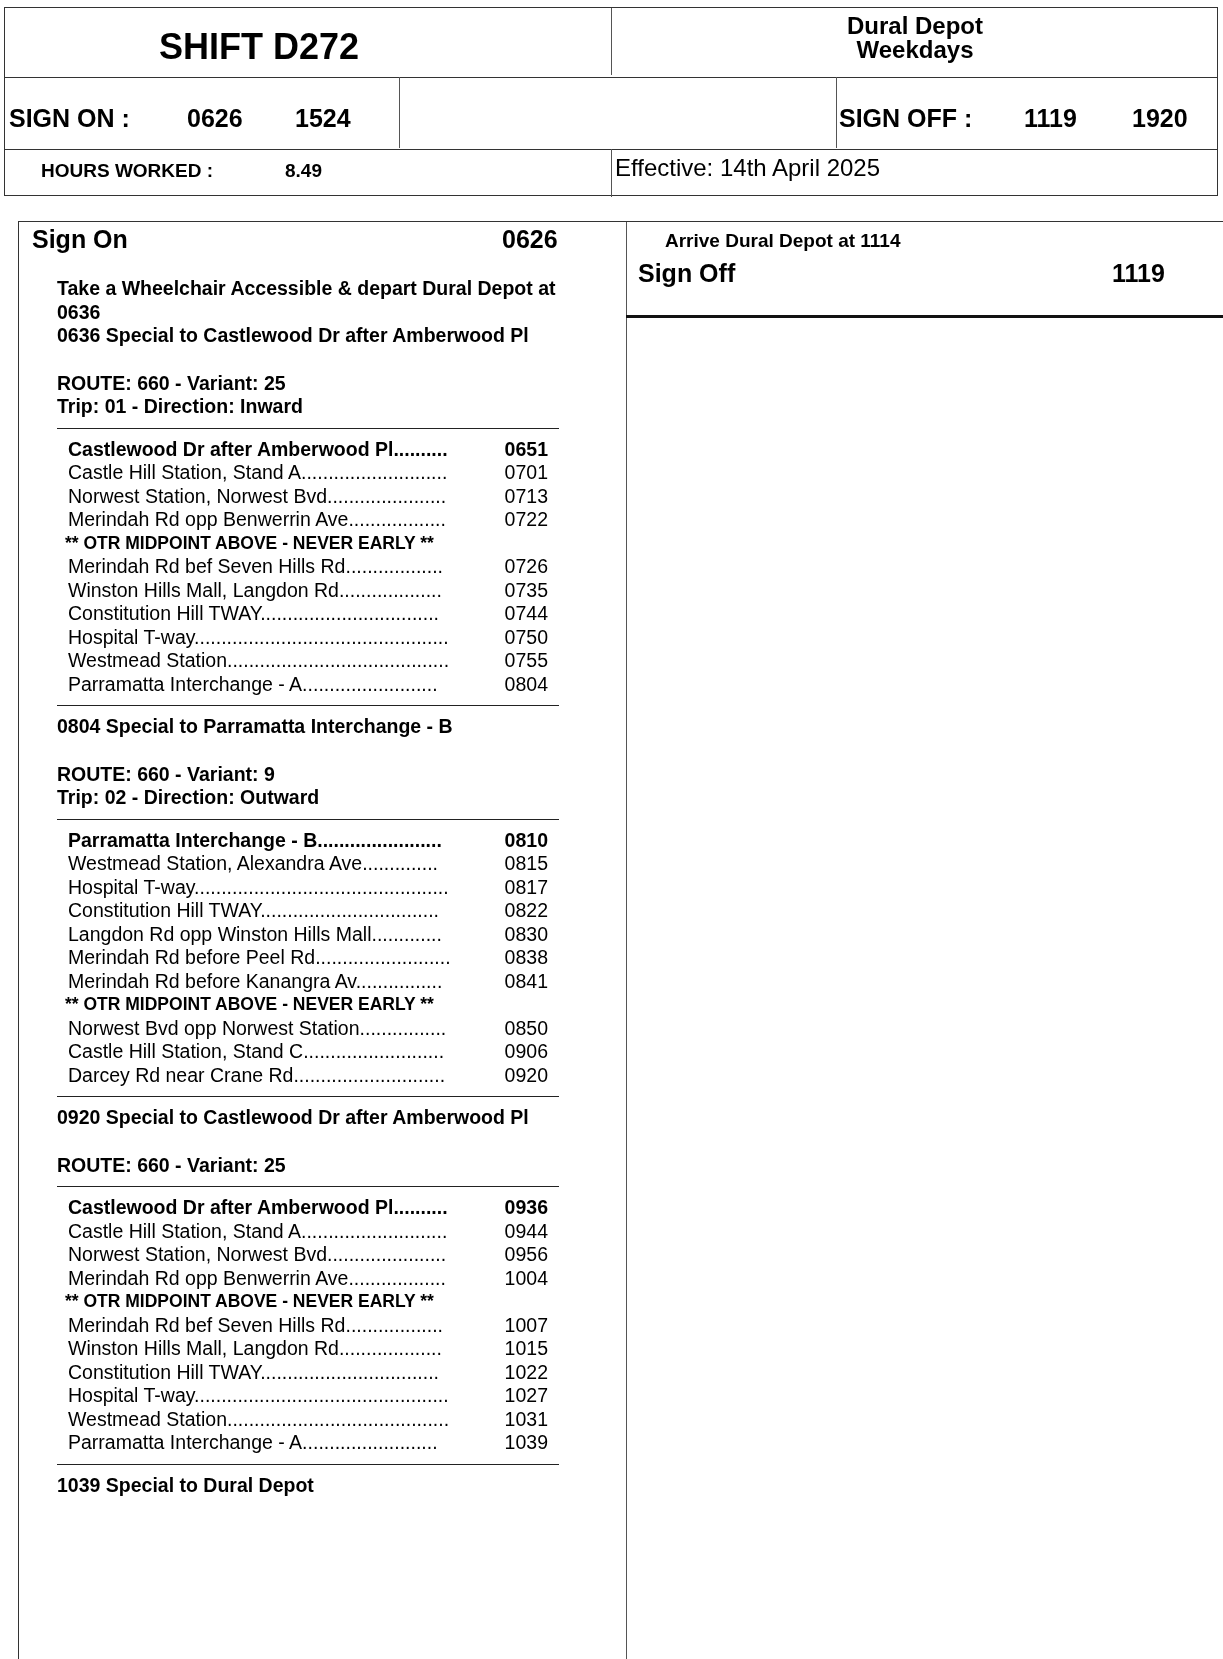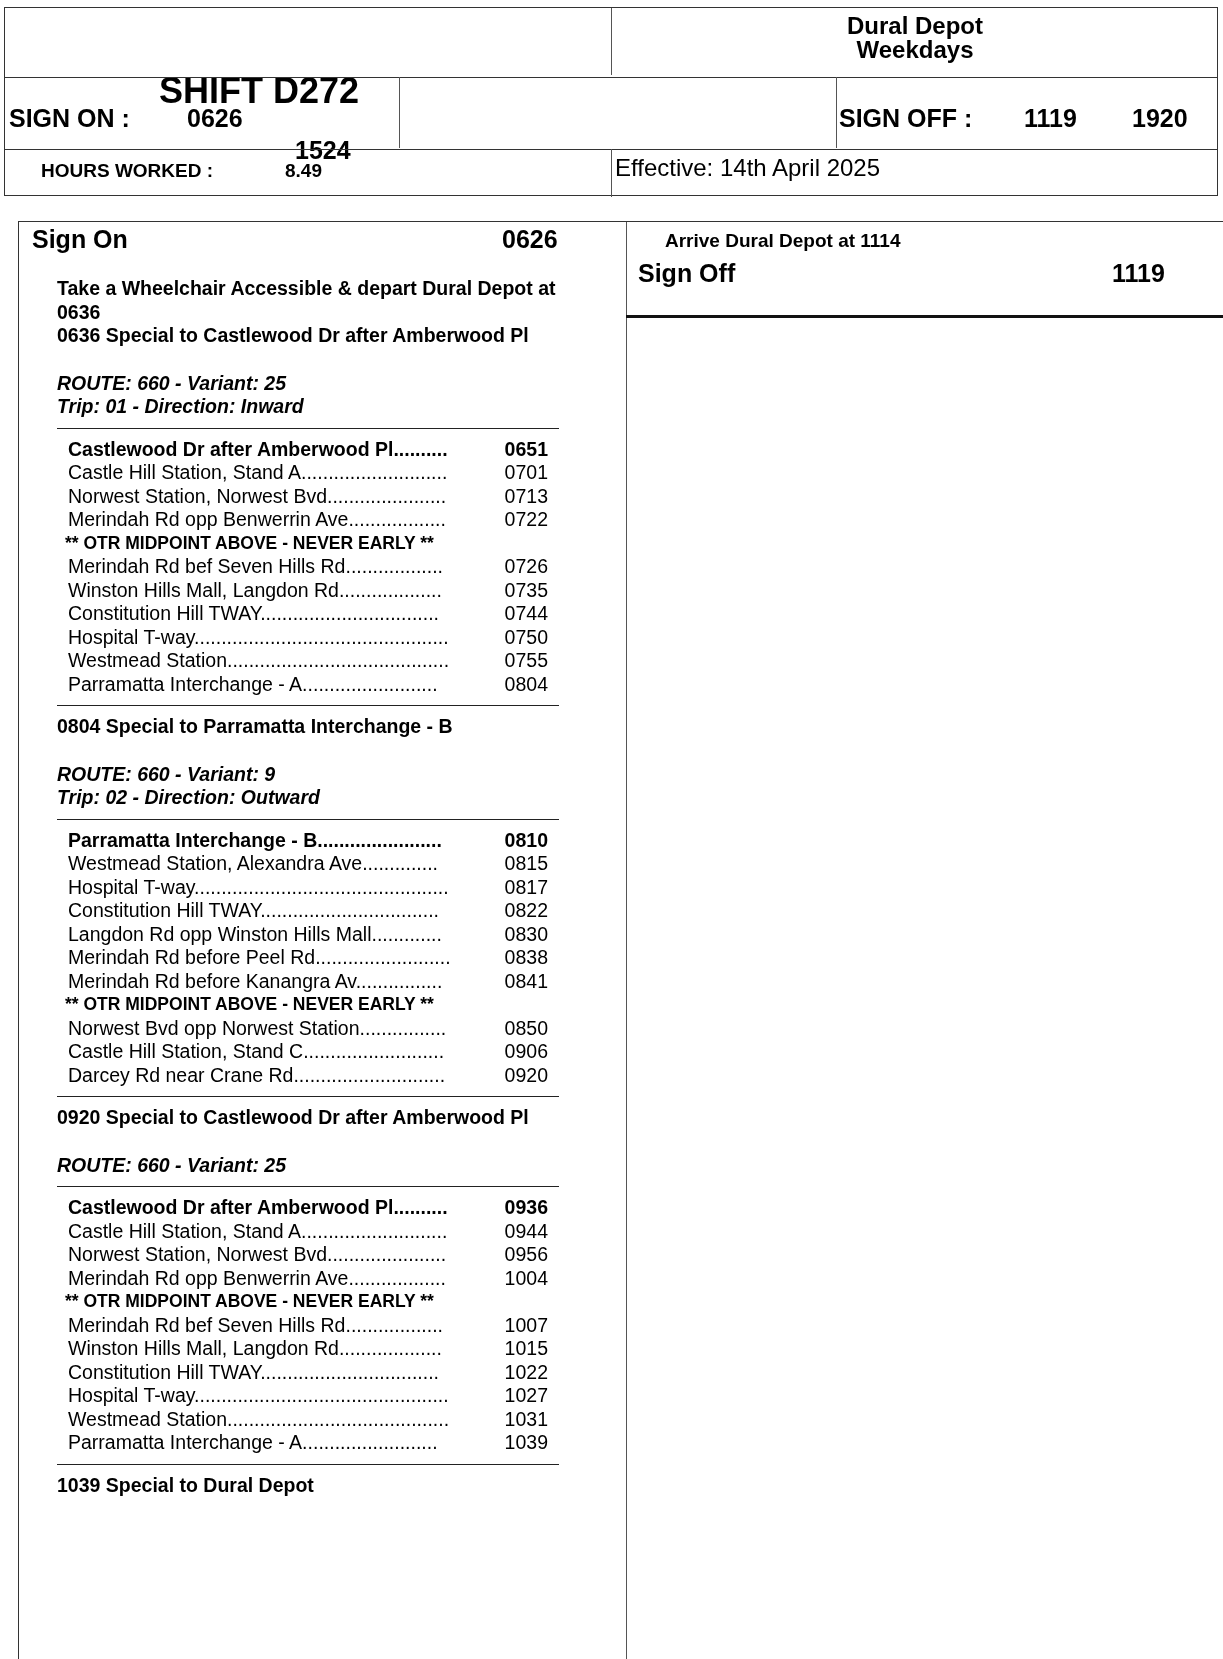--- a/index.html
+++ b/index.html
@@ -1,33 +1,33 @@
 <!DOCTYPE html>
 <html><head>
 <meta charset="utf-8">
 <style>
   html, body { margin: 0; padding: 0; background: #ffffff; }
   body { width: 1223px; height: 1659px; position: relative; font-family: "Liberation Sans", sans-serif; color: #000; overflow: hidden; }
   .header { position: absolute; left: 4px; top: 7px; width: 1214px; height: 189px; border: 1.5px solid #333; box-sizing: border-box; }
   .hline { position: absolute; left: 0; right: 0; height: 0; border-top: 1.5px solid #333; }
   .vline { position: absolute; width: 0; border-left: 1.5px solid #555; }
-  .title { position: absolute; left: 0; width: 508px; top: 18px; text-align: center; font-size: 36px; font-weight: bold; margin-top: 44px; }
+  .title { position: absolute; left: 0; width: 508px; top: 18px; text-align: center; font-size: 36px; font-weight: bold; }
   .depot { position: absolute; left: 608px; right: 0; top: 6px; text-align: center; font-size: 24px; font-weight: bold; line-height: 24px; }
   .signrow { position: absolute; top: 96px; font-size: 25px; font-weight: bold; }
   .hours { position: absolute; top: 152px; font-size: 19px; font-weight: bold; margin-left: 32px; }
   .eff { position: absolute; left: 614px; top: 150px; font-size: 24px; font-weight: normal; }
 
   .body { position: absolute; left: 18px; top: 221px; width: 1214px; height: 1657px; border: 1.5px solid #333; border-bottom: 3px solid #111; box-sizing: border-box; }
   .col-div { position: absolute; left: 607px; top: 0; bottom: 0; border-left: 1.5px solid #555; }
   .signon-lbl { position: absolute; left: 13px; top: 3px; font-size: 25px; font-weight: bold; }
   .signon-time { position: absolute; left: 483px; top: 3px; font-size: 25px; font-weight: bold; }
   .content { position: absolute; left: 38px; top: 55px; width: 510px; font-size: 19.5px; line-height: 23.5px; }
   .intro { font-weight: bold; }
   .spacer { height: 24px; }
-  .route { font-weight: bold; font-style: italic; }
+  .route { font-weight: bold; }
   .rule { height: 0; border-top: 1.5px solid #222; margin: 9px 0 9px 0; width: 502px; }
   .stop { display: flex; justify-content: center; white-space: nowrap; }
   .stop .nm { width: 420px; overflow: hidden; }
   .stop .tm { width: 60px; text-align: right; padding-right: 8px; }
   .stop.first { font-weight: bold; }
   .otr { font-weight: bold; font-size: 17.5px; padding-left: 8px; }
   .arrive { position: absolute; left: 646px; top: 8px; font-size: 19px; font-weight: bold; }
   .signoff-lbl { position: absolute; left: 619px; top: 37px; font-size: 25px; font-weight: bold; }
   .signoff-time { position: absolute; left: 1093px; top: 37px; font-size: 25px; font-weight: bold; }
   .signoff-rule { position: absolute; left: 607px; right: 0; top: 93px; border-top: 3px solid #111; }
@@ -41,21 +41,21 @@
   <div class="depot">
     <div>Dural Depot</div>
     <div>Weekdays</div>
   </div>
   <div class="hline" style="top:69px;"></div>
 
   <div class="vline" style="left:394px; top:69px; height:71px;"></div>
   <div class="vline" style="left:831px; top:69px; height:71px;"></div>
   <div class="signrow" style="left:4px;">SIGN ON :</div>
   <div class="signrow" style="left:182px;">0626</div>
-  <div class="signrow" style="left:290px;margin-top:32px;">1524</div>
+  <div class="signrow" style="left:290px;">1524</div>
   <div class="signrow" style="left:834px;">SIGN OFF :</div>
   <div class="signrow" style="left:1019px;">1119</div>
   <div class="signrow" style="left:1127px;text-align:center;">1920</div>
   <div class="hline" style="top:141px;"></div>
 
   <div class="vline" style="left:606px; top:141px; height:48px;"></div>
   <div class="hours" style="left:4px;">HOURS WORKED :</div>
   <div class="hours" style="left:248px;">8.49</div>
   <div class="eff" style="left:610px; top:146px;">Effective: 14th April 2025</div>
 </div>

